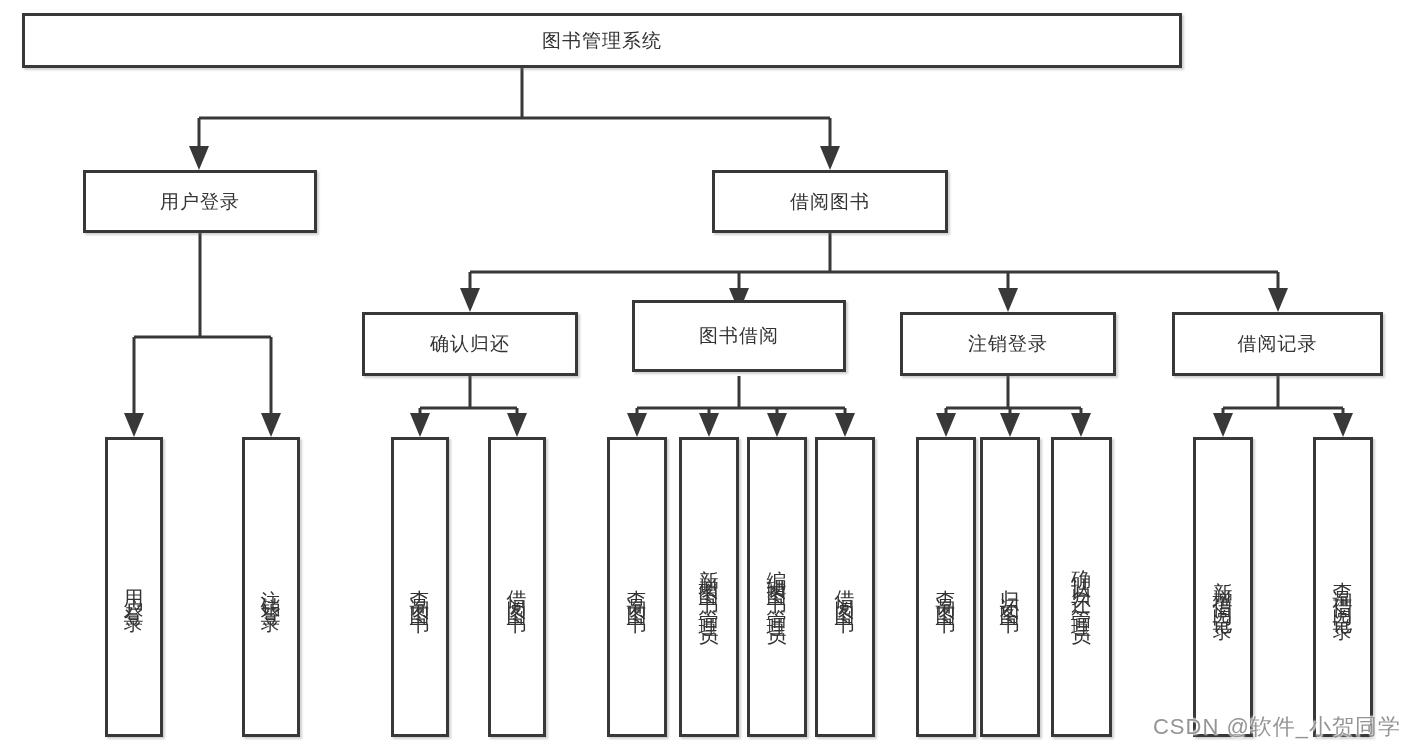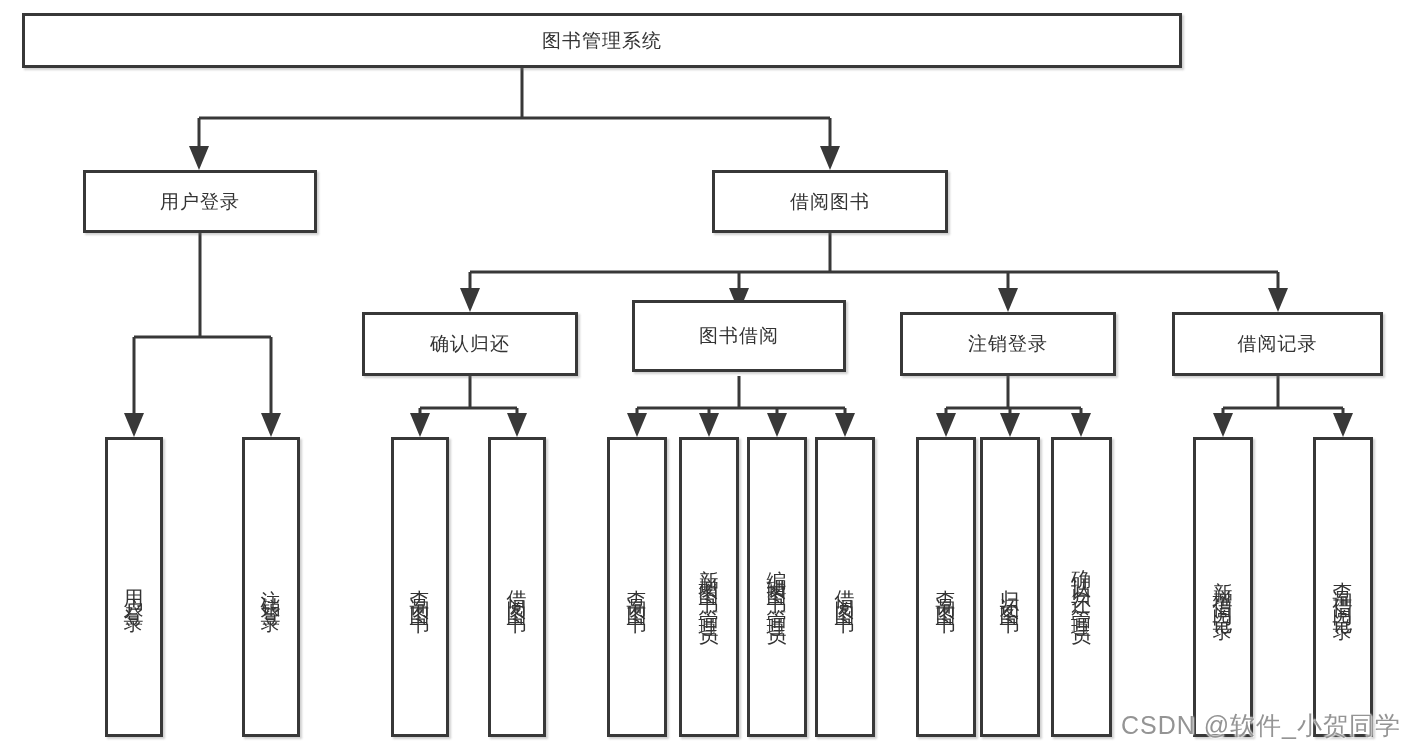--- a/index.html
+++ b/index.html
@@ -39,21 +39,21 @@
     font-size: 20px;
     letter-spacing: 8px;
     line-height: 1;
     text-align: center;
     padding-top: 6px;
   }
   #watermark {
     position: absolute;
     right: 4px;
     bottom: 5px;
-    font-size: 25px;
+    font-size: 22px;
     color: #949494;
     letter-spacing: 1px;
     text-shadow: 0 0 2px #ffffff, 1px 1px 2px #ffffff, -1px -1px 2px #ffffff;
     z-index: 5;
     white-space: nowrap;
   }
 </style>
 </head>
 <body>
 

